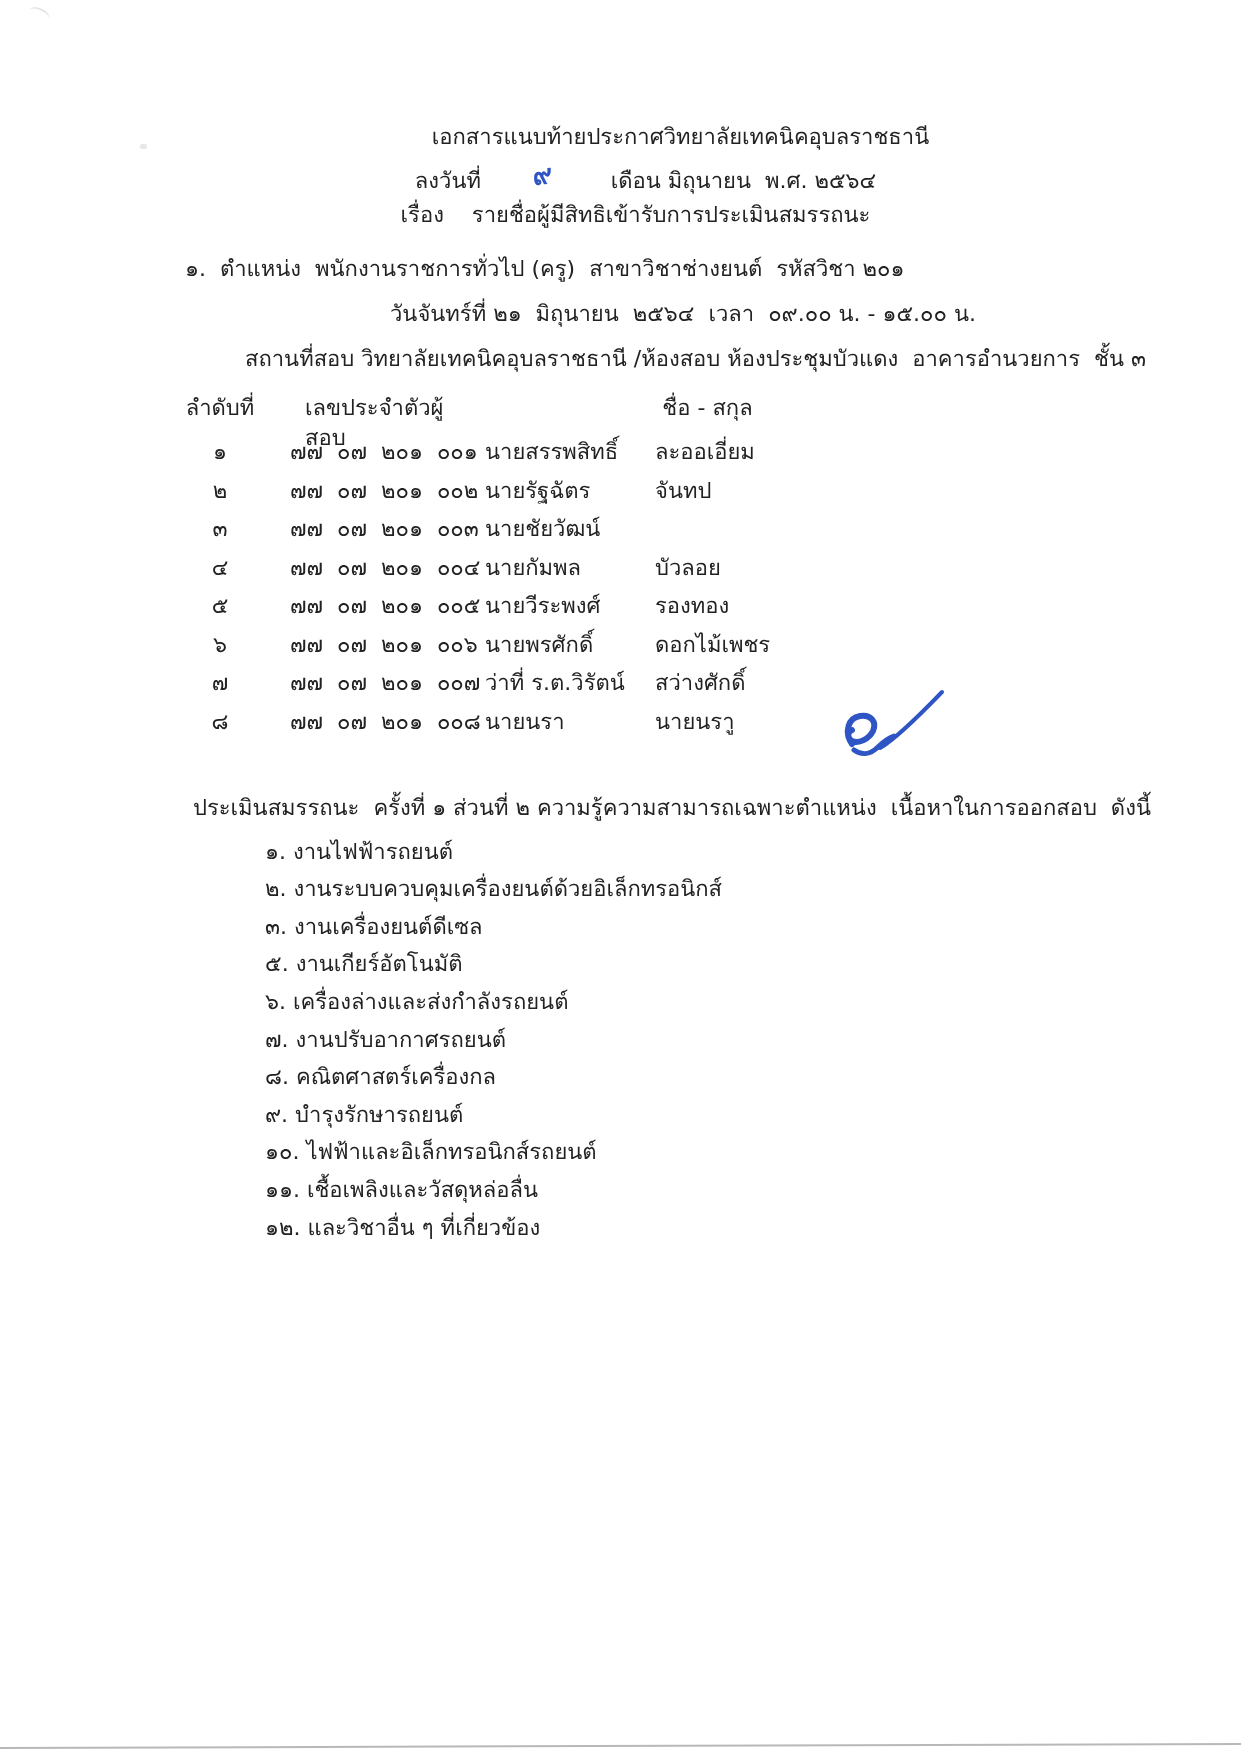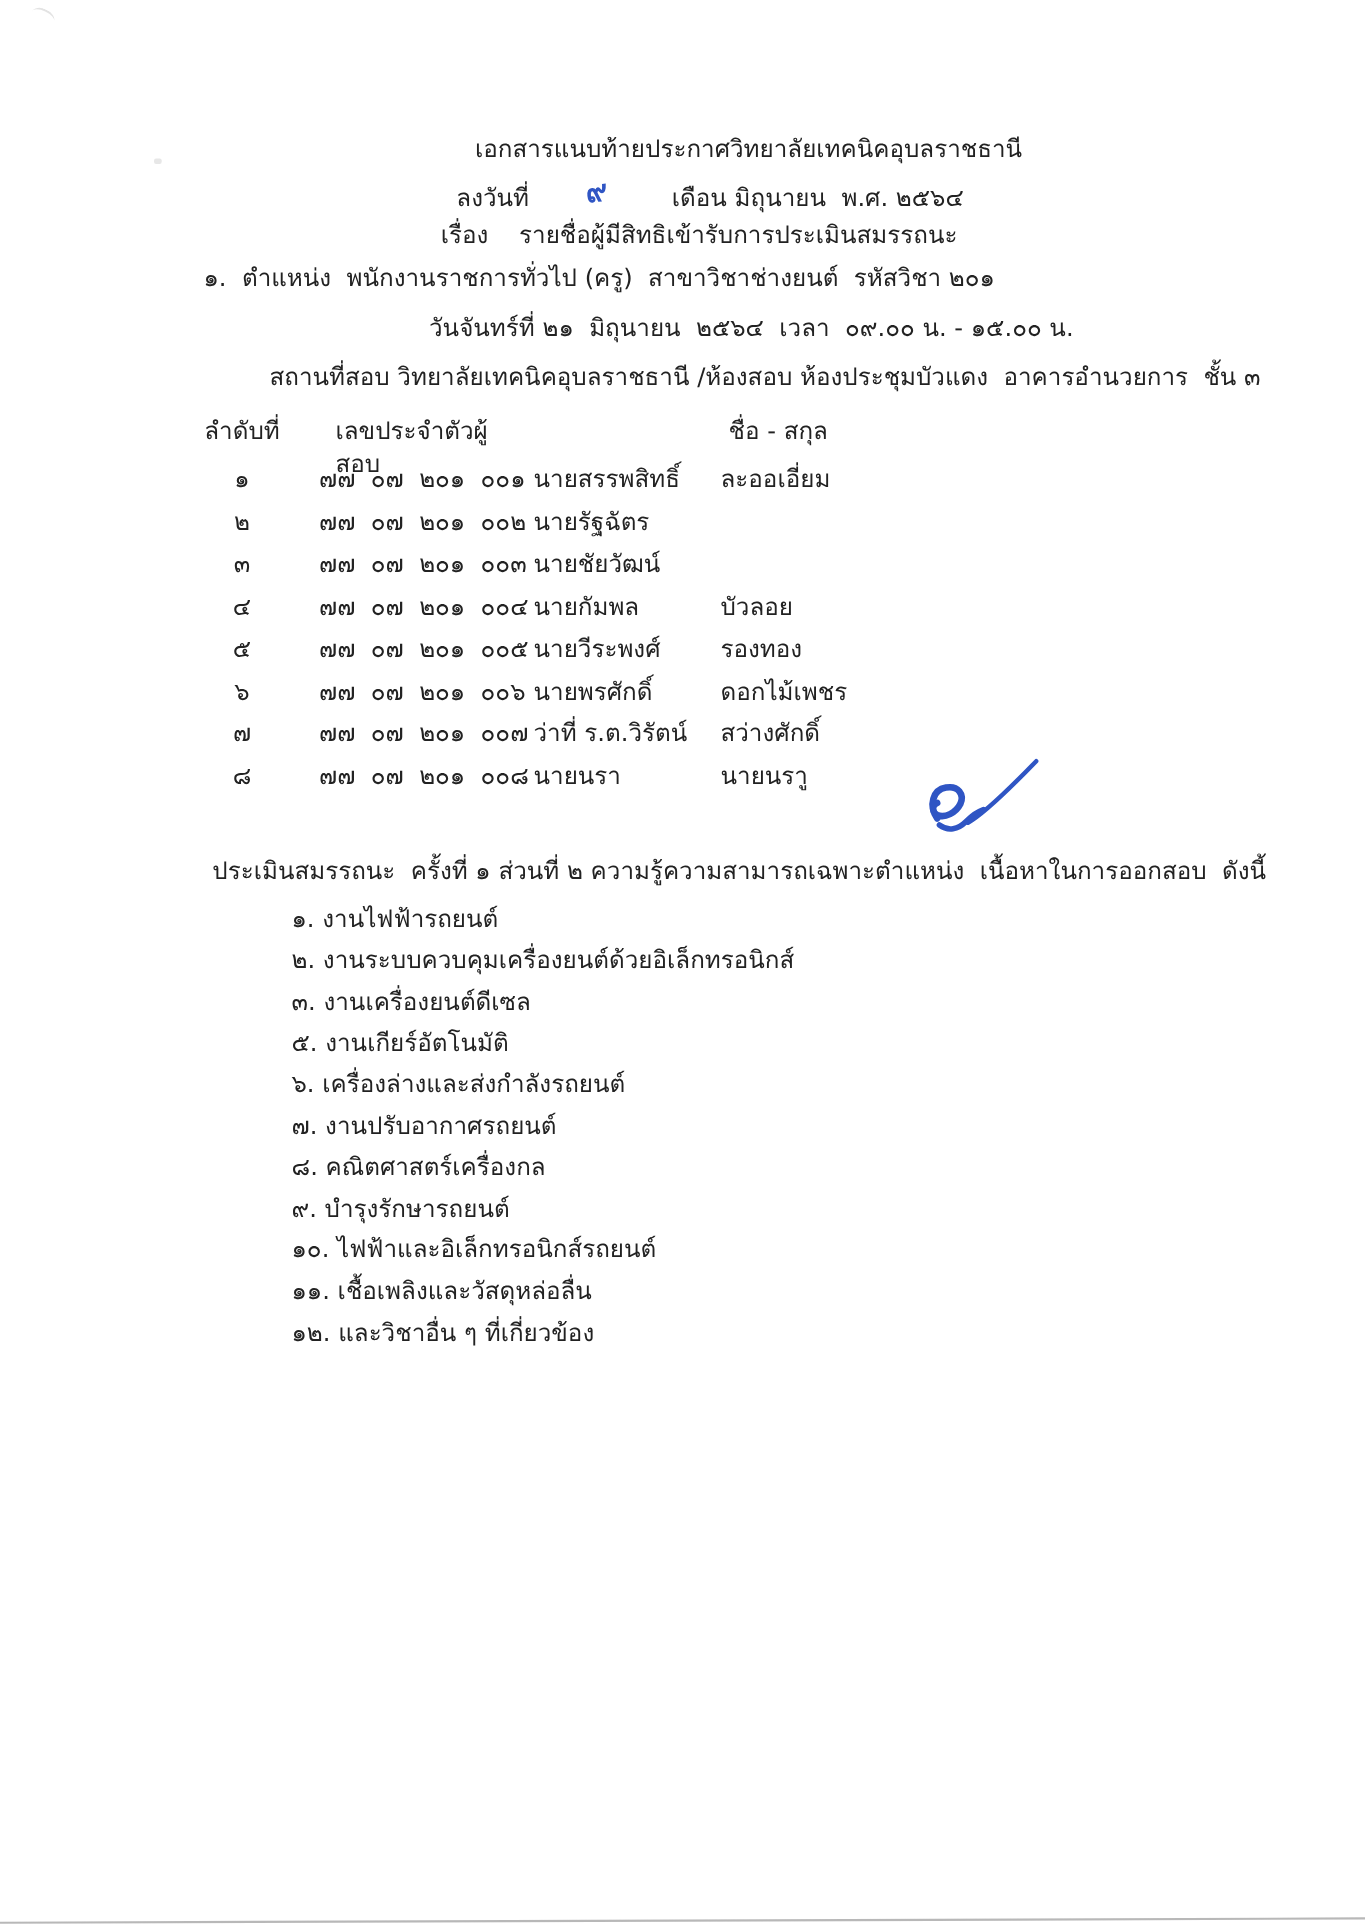--- a/index.html
+++ b/index.html
@@ -22,21 +22,21 @@
   .h-line3 { transform:translateX(-45px); }
   .hand-day {
     display:inline-block;
     color:#2f55c4;
     font-size:27px;
     font-weight:bold;
     margin:0 58px 0 52px;
     transform:rotate(-6deg) translateY(-4px);
   }
   
-  .position-block { margin-left:185px; }
+  .position-block { margin-top:15px; margin-left:185px; }
   .position-block .p-line { height:45px; white-space:pre; }
   .p-line2 { padding-left:205px; }
   .p-line3 { padding-left:60px; }
   
   .roster { margin-left:170px; margin-top:4px; width:780px; }
   .roster-header {
     display:grid;
     grid-template-columns:100px 195px 485px;
     height:44px;
     align-items:start;
@@ -112,20 +112,21 @@
     <div class="roster-row">
       <div class="cell-no">๑</div>
       <div class="cell-id">๗๗  ๐๗  ๒๐๑  ๐๐๑</div>
       <div class="cell-first">นายสรรพสิทธิ์</div>
       <div class="cell-last">ละออเอี่ยม</div>
     </div>
     <div class="roster-row">
       <div class="cell-no">๒</div>
       <div class="cell-id">๗๗  ๐๗  ๒๐๑  ๐๐๒</div>
       <div class="cell-first">นายรัฐฉัตร</div>
+      <div class="cell-last">จันทป</div>
     </div>
     <div class="roster-row">
       <div class="cell-no">๓</div>
       <div class="cell-id">๗๗  ๐๗  ๒๐๑  ๐๐๓</div>
       <div class="cell-first">นายชัยวัฒน์</div>
     </div>
     <div class="roster-row">
       <div class="cell-no">๔</div>
       <div class="cell-id">๗๗  ๐๗  ๒๐๑  ๐๐๔</div>
       <div class="cell-first">นายกัมพล</div>

